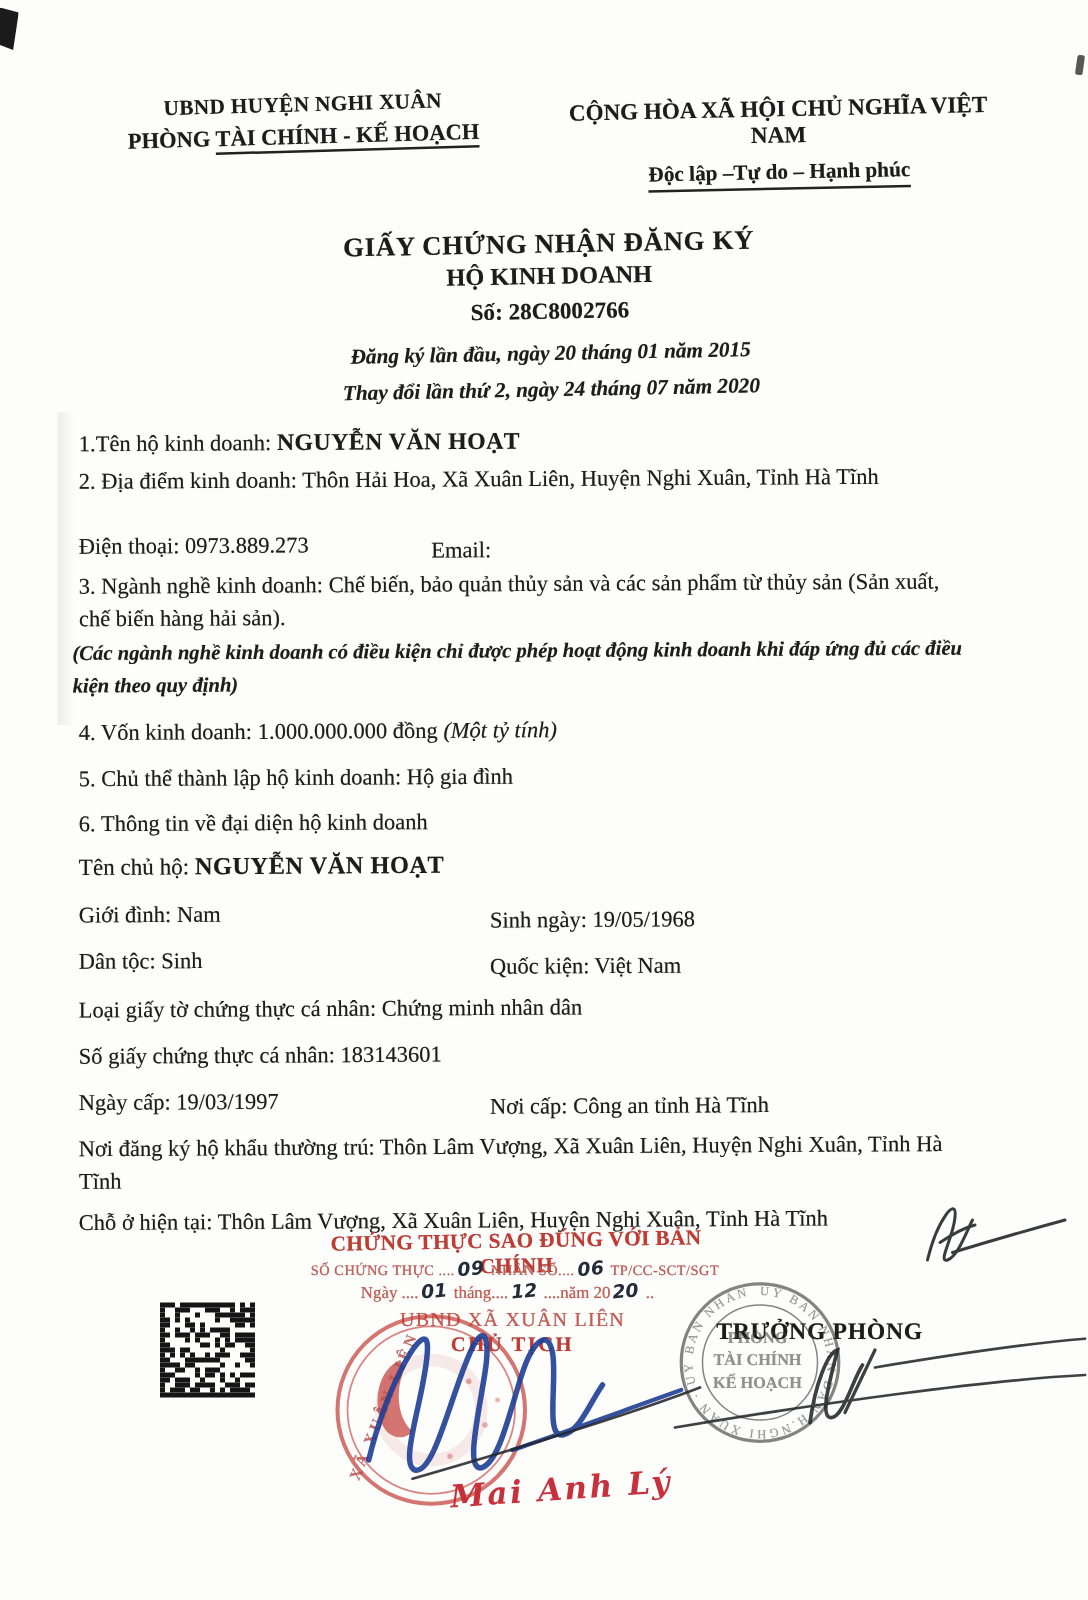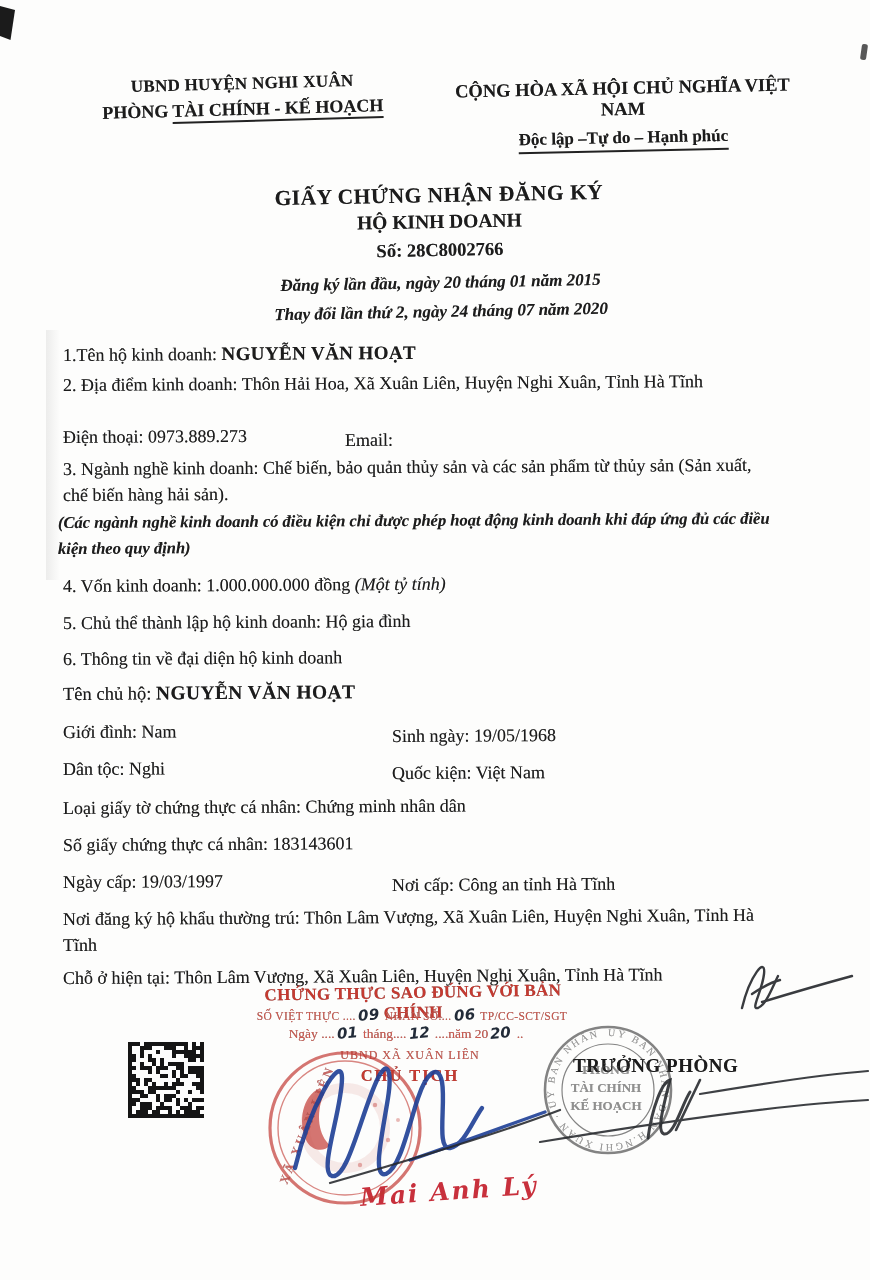--- a/index.html
+++ b/index.html
@@ -28,21 +28,21 @@
   .t5{font-size:17px;font-style:italic;font-weight:bold;margin-top:9px}
 
   
   .bl{position:absolute;left:63px;font-size:18px;transform:rotate(-.35deg);transform-origin:left center;line-height:26px}
   .col2{left:392px}
   .vname{font-weight:bold;letter-spacing:.4px}
   .cert-head{left:238px;top:983px;width:350px;text-align:center;font-weight:bold;font-size:17px;
              color:#c53a31;transform:rotate(-1deg);letter-spacing:.3px}
   .cert-num{left:222px;top:1008px;width:380px;text-align:center;font-size:11.5px;color:#cf5a50;letter-spacing:.4px}
   .cert-date{left:246px;top:1026px;width:320px;text-align:center;font-size:13.5px;color:#cf5a50}
-  .cert-auth{left:290px;top:1048px;width:240px;text-align:center;font-size:12px;color:#cf5a50;letter-spacing:1px}
+  .cert-auth{left:290px;top:1048px;width:240px;text-align:center;font-size:16px;color:#cf5a50;letter-spacing:1px}
   .cert-title{left:330px;top:1066px;width:160px;text-align:center;font-weight:bold;font-size:16.5px;
               color:#c53a31;letter-spacing:2px}
   .hand{font-family:"DejaVu Sans","Liberation Sans",sans-serif;font-style:italic;font-weight:bold;
         color:#222b38;font-size:15px;display:inline-block;transform:rotate(-5deg);line-height:1;margin:0 2px;
         text-shadow:none}
   .cert-name{left:360px;top:1176px;width:200px;color:#c8303c;font-size:25px;font-style:italic;font-weight:bold;
              transform:rotate(-4deg);font-family:"DejaVu Serif","Liberation Serif",serif;letter-spacing:2px;text-shadow:none}
 
   
   .appr-title{left:573px;top:1055px;width:190px;text-align:left;font-weight:bold;font-size:19px;letter-spacing:.5px}
@@ -122,35 +122,35 @@
   <div class="bl" style="top:646px">6. Thông tin về đại diện hộ kinh doanh</div>
 
   <div class="bl" style="top:681px">
     <span style="font-size:18.5px">Tên chủ hộ:</span>
     <span class="vname" style="font-size:19.5px">NGUYỄN VĂN HOẠT</span>
   </div>
 
   <div class="bl" style="top:719px">Giới đình: Nam</div>
   <div class="bl col2" style="top:723px">Sinh ngày: 19/05/1968</div>
 
-  <div class="bl" style="top:756px">Dân tộc: Nghi</div>
+  <div class="bl" style="top:756px">Dân tộc: Sinh</div>
   <div class="bl col2" style="top:760px">Quốc kiện: Việt Nam</div>
 
   <div class="bl" style="top:795px">Loại giấy tờ chứng thực cá nhân: Chứng minh nhân dân</div>
   <div class="bl" style="top:832px">Số giấy chứng thực cá nhân: 183143601</div>
 
   <div class="bl" style="top:869px">Ngày cấp: 19/03/1997</div>
   <div class="bl col2" style="top:872px">Nơi cấp: Công an tỉnh Hà Tĩnh</div>
 
   <div class="bl" style="top:906px;width:700px">Nơi đăng ký hộ khẩu thường trú: Thôn Lâm Vượng, Xã Xuân Liên, Huyện Nghi Xuân, Tỉnh Hà Tĩnh</div>
   <div class="bl" style="top:965px;width:760px">Chỗ ở hiện tại: Thôn Lâm Vượng, Xã Xuân Liên, Huyện Nghi Xuân, Tỉnh Hà Tĩnh</div>
 
   <div class="abs cert-head">CHỨNG THỰC SAO ĐÚNG VỚI BẢN CHÍNH</div>
   <div class="abs cert-num">
-    <span>SỐ VIỆT THỰC ....</span><span class="hand">09</span>
+    <span>SỐ CHỨNG THỰC ....</span><span class="hand">09</span>
     <span>NHÂN SỐ....</span><span class="hand">06</span>
     <span>TP/CC-SCT/SGT</span>
   </div>
   <div class="abs cert-date">
     <span>Ngày ....</span><span class="hand">01</span>
     <span>tháng....</span><span class="hand">12</span>
     <span>....năm 20</span><span class="hand">20</span>
     <span>..</span>
   </div>
   <div class="abs cert-auth">UBND XÃ XUÂN LIÊN</div>

